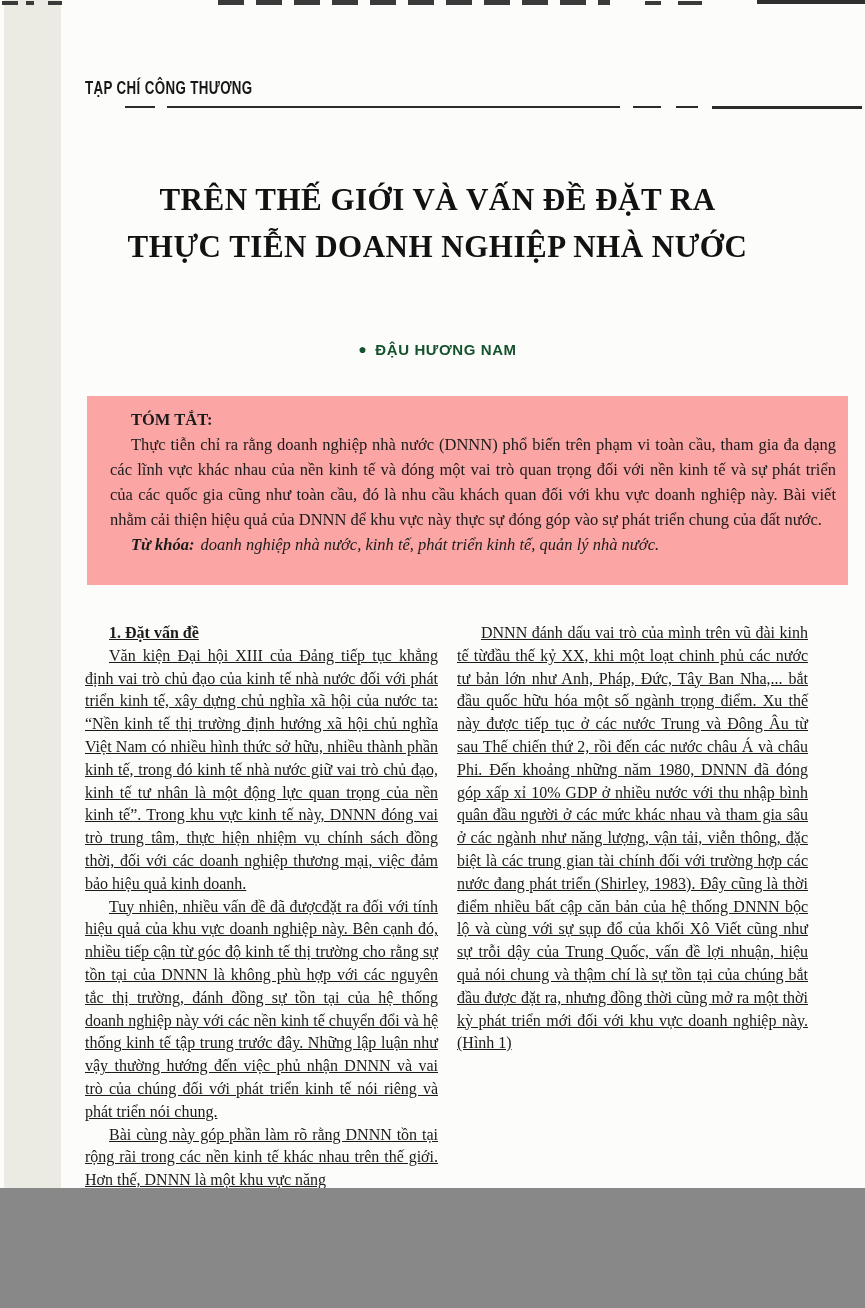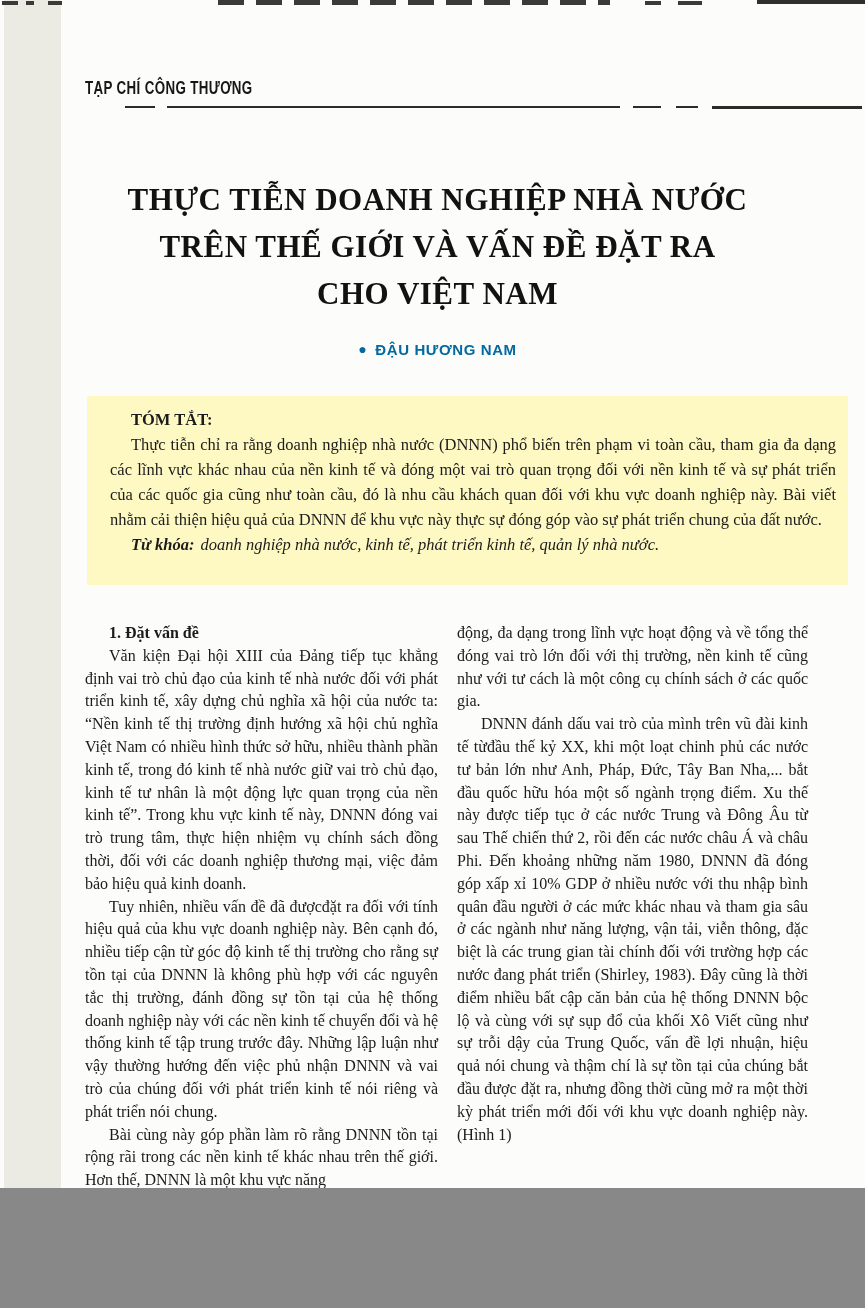--- a/index.html
+++ b/index.html
@@ -41,45 +41,45 @@
   
   .title{
     position:absolute;left:70px;top:176px;width:735px;
     text-align:center;font-weight:700;font-size:31px;line-height:47px;
     color:#121212;letter-spacing:0.5px;
   }
   
   .author-row{
     position:absolute;left:70px;top:341px;width:735px;text-align:center;
     font-family:"Liberation Sans", sans-serif;font-weight:700;font-size:15px;
-    letter-spacing:0.6px;color:#0369a1;
+    letter-spacing:0.6px;color:#14532d;
   }
   .author-row .bullet{margin-right:8px;font-size:14px;position:relative;top:-1px;}
 
   
   .abstract-box{
     position:absolute;left:87px;top:396px;width:761px;height:189px;
-    background:#fef9c3;box-sizing:border-box;
+    background:#fca5a5;box-sizing:border-box;
     padding:11px 12px 0 23px;
     font-size:16.5px;line-height:25px;
   }
   .abstract-box p{margin:0;}
   .abstract-heading{font-weight:700;text-indent:21px;}
   .abstract-body{text-align:justify;text-indent:21px;}
   .abstract-keywords{text-indent:21px;text-align:justify;font-style:italic;}
   .abstract-keywords .label{font-weight:700;margin-right:6px;}
 
   
   .col{
     position:absolute;top:622px;
     font-size:16px;line-height:22.8px;text-align:justify;
   }
   .col-left{left:85px;width:353px;}
   .col-right{left:457px;width:351px;}
-  .col p{margin:0;text-indent:24px;}
+  .col p{margin:0;text-indent:24px;text-decoration:underline;}
   .col p.h{font-weight:700;}
   .col p.no-indent{text-indent:0;}
 
   
   .footer{
     position:absolute;left:85px;top:1243px;
     font-family:"Liberation Sans", sans-serif;
     font-size:23px;letter-spacing:0.6px;color:#2d2d2d;
   }
   .footer .pg{font-weight:400;margin-right:13px;}
@@ -101,44 +101,42 @@
   <div class="dash-solid"></div>
 
   <div class="masthead">TẠP CHÍ CÔNG THƯƠNG</div>
   <div class="rule-seg rs1"></div>
   <div class="rule-seg rs2"></div>
   <div class="rule-seg rs3"></div>
   <div class="rule-seg rs4"></div>
   <div class="rule-seg rs5"></div>
 
   <div class="title">
+    <div>TRÊN THẾ GIỚI VÀ VẤN ĐỀ ĐẶT RA</div>
     <div>THỰC TIỄN DOANH NGHIỆP NHÀ NƯỚC</div>
-    <div>TRÊN THẾ GIỚI VÀ VẤN ĐỀ ĐẶT RA</div>
-    <div>CHO VIỆT NAM</div>
   </div>
 
   <div class="author-row">
     <span class="bullet">●</span><span>ĐẬU HƯƠNG NAM</span>
   </div>
 
   <div class="abstract-box">
     <p class="abstract-heading">TÓM TẮT:</p>
     <p class="abstract-body">Thực tiễn chỉ ra rằng doanh nghiệp nhà nước (DNNN) phổ biến trên phạm vi toàn cầu, tham gia đa dạng các lĩnh vực khác nhau của nền kinh tế và đóng một vai trò quan trọng đối với nền kinh tế và sự phát triển của các quốc gia cũng như toàn cầu, đó là nhu cầu khách quan đối với khu vực doanh nghiệp này. Bài viết nhằm cải thiện hiệu quả của DNNN để khu vực này thực sự đóng góp vào sự phát triển chung của đất nước.</p>
     <p class="abstract-keywords"><span class="label">Từ khóa:</span><span>doanh nghiệp nhà nước, kinh tế, phát triển kinh tế, quản lý nhà nước.</span></p>
   </div>
 
   <div class="col col-left">
     <p class="h">1. Đặt vấn đề</p>
     <p>Văn kiện Đại hội XIII của Đảng tiếp tục khẳng định vai trò chủ đạo của kinh tế nhà nước đối với phát triển kinh tế, xây dựng chủ nghĩa xã hội của nước ta: “Nền kinh tế thị trường định hướng xã hội chủ nghĩa Việt Nam có nhiều hình thức sở hữu, nhiều thành phần kinh tế, trong đó kinh tế nhà nước giữ vai trò chủ đạo, kinh tế tư nhân là một động lực quan trọng của nền kinh tế”. Trong khu vực kinh tế này, DNNN đóng vai trò trung tâm, thực hiện nhiệm vụ chính sách đồng thời, đối với các doanh nghiệp thương mại, việc đảm bảo hiệu quả kinh doanh.</p>
     <p>Tuy nhiên, nhiều vấn đề đã đượcđặt ra đối với tính hiệu quả của khu vực doanh nghiệp này. Bên cạnh đó, nhiều tiếp cận từ góc độ kinh tế thị trường cho rằng sự tồn tại của DNNN là không phù hợp với các nguyên tắc thị trường, đánh đồng sự tồn tại của hệ thống doanh nghiệp này với các nền kinh tế chuyển đổi và hệ thống kinh tế tập trung trước đây. Những lập luận như vậy thường hướng đến việc phủ nhận DNNN và vai trò của chúng đối với phát triển kinh tế nói riêng và phát triển nói chung.</p>
     <p>Bài cùng này góp phần làm rõ rằng DNNN tồn tại rộng rãi trong các nền kinh tế khác nhau trên thế giới. Hơn thế, DNNN là một khu vực năng</p>
   </div>
 
   <div class="col col-right">
-    <p class="no-indent">động, đa dạng trong lĩnh vực hoạt động và về tổng thể đóng vai trò lớn đối với thị trường, nền kinh tế cũng như với tư cách là một công cụ chính sách ở các quốc gia.</p>
     <p>DNNN đánh dấu vai trò của mình trên vũ đài kinh tế từđầu thế kỷ XX, khi một loạt chinh phủ các nước tư bản lớn như Anh, Pháp, Đức, Tây Ban Nha,... bắt đầu quốc hữu hóa một số ngành trọng điểm. Xu thế này được tiếp tục ở các nước Trung và Đông Âu từ sau Thế chiến thứ 2, rồi đến các nước châu Á và châu Phi. Đến khoảng những năm 1980, DNNN đã đóng góp xấp xỉ 10% GDP ở nhiều nước với thu nhập bình quân đầu người ở các mức khác nhau và tham gia sâu ở các ngành như năng lượng, vận tải, viễn thông, đặc biệt là các trung gian tài chính đối với trường hợp các nước đang phát triển (Shirley, 1983). Đây cũng là thời điểm nhiều bất cập căn bản của hệ thống DNNN bộc lộ và cùng với sự sụp đổ của khối Xô Viết cũng như sự trỗi dậy của Trung Quốc, vấn đề lợi nhuận, hiệu quả nói chung và thậm chí là sự tồn tại của chúng bắt đầu được đặt ra, nhưng đồng thời cũng mở ra một thời kỳ phát triển mới đối với khu vực doanh nghiệp này. (Hình 1)</p>
   </div>
 
   <div class="footer">
     <span class="pg">136</span><span class="issue">Số 11</span><span class="date">- Tháng 5/2022</span>
   </div>
 
 </div>
 
 </body></html>

